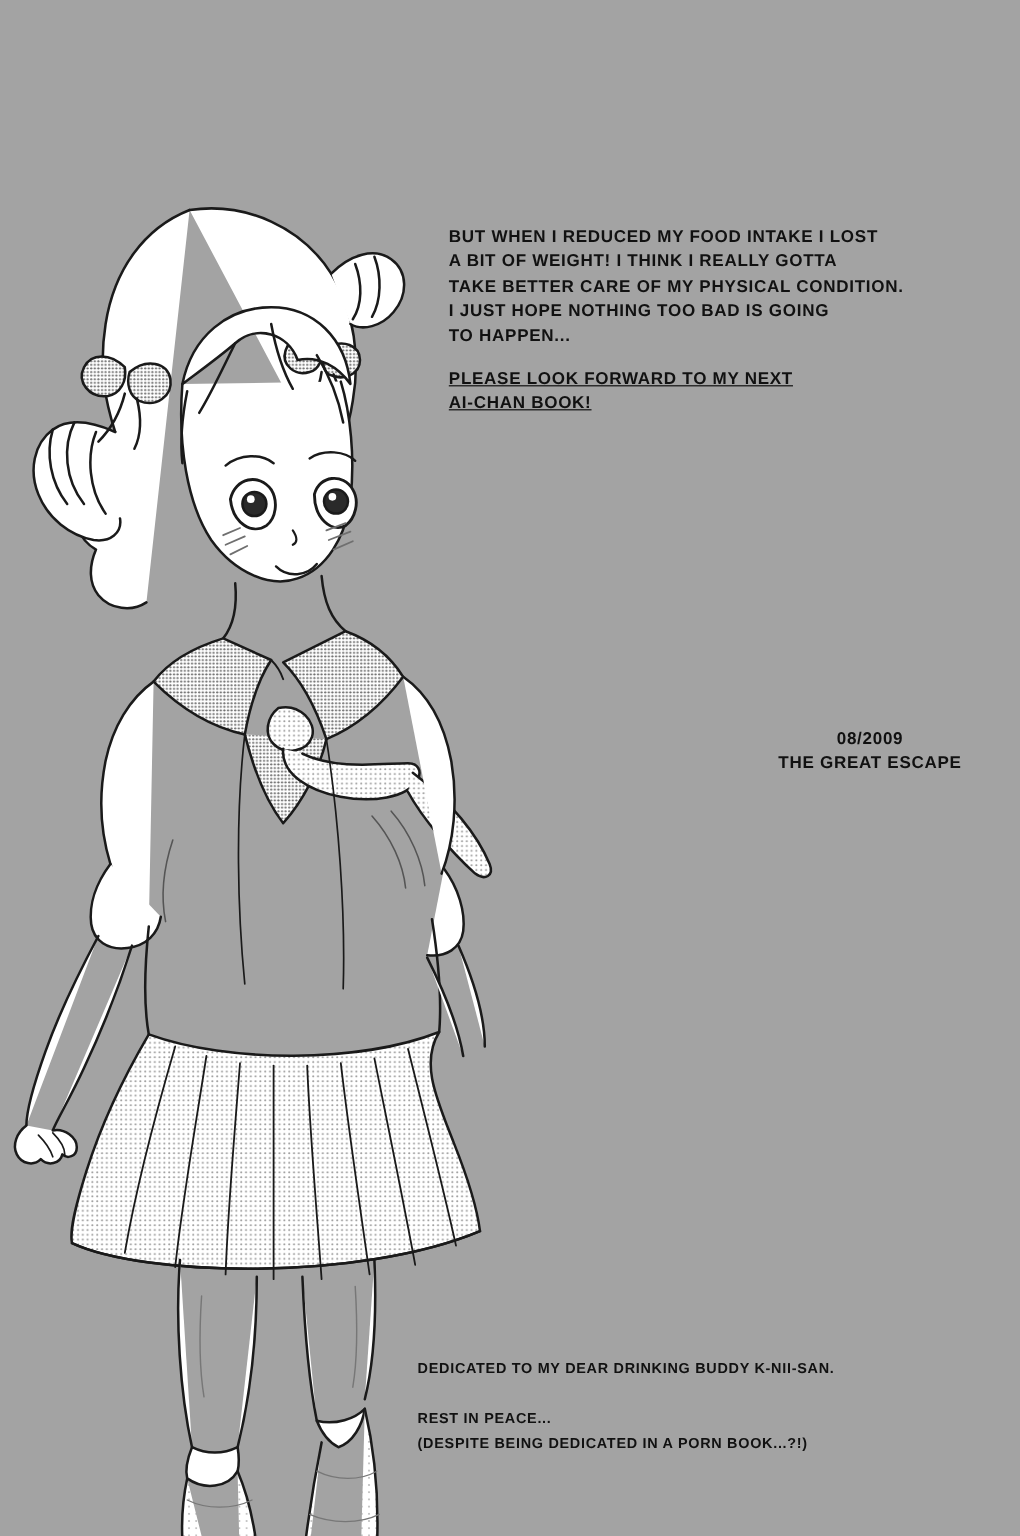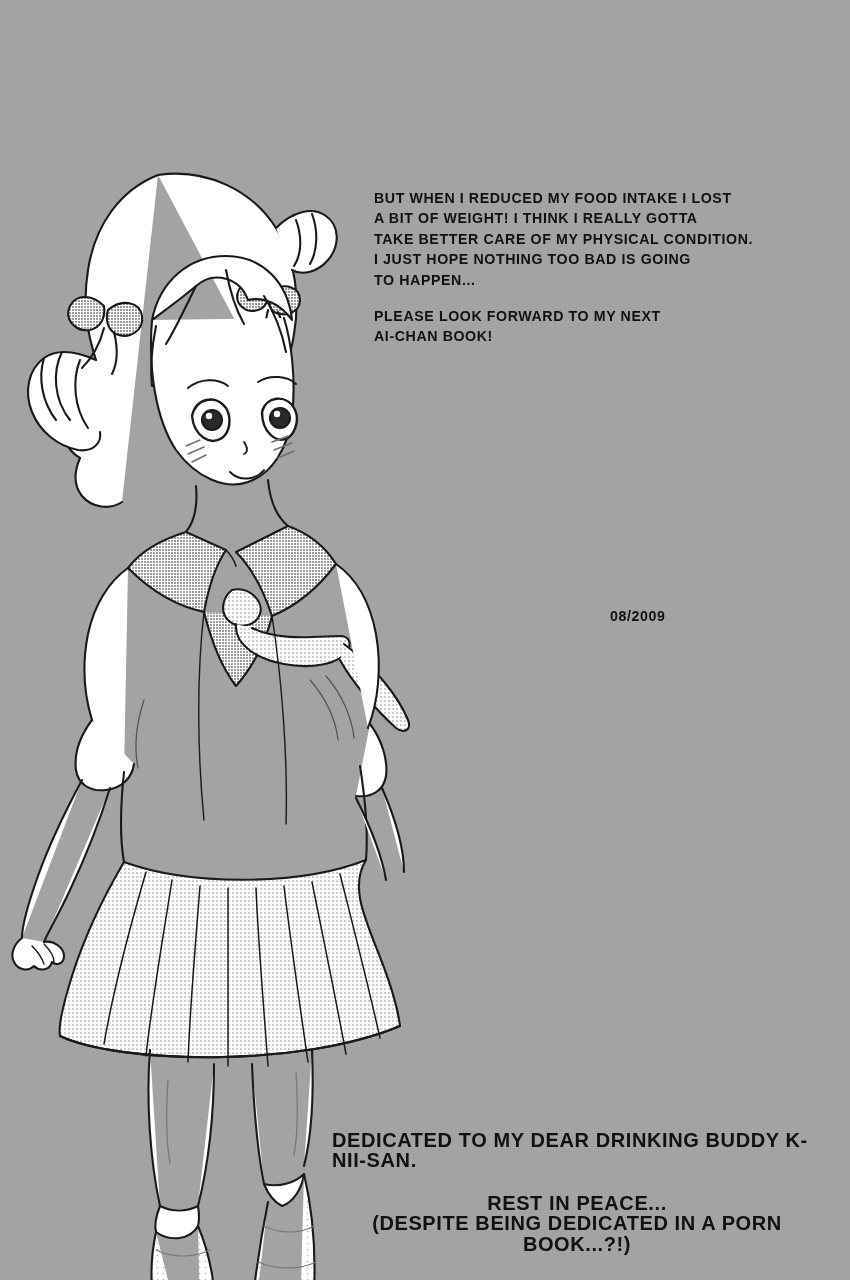--- a/index.html
+++ b/index.html
@@ -26,59 +26,59 @@
     font-size: 14.2px;
     line-height: 20.4px;
     letter-spacing: 0.6px;
     font-weight: bold;
     text-transform: uppercase;
   }
   .afterword p {
     margin: 0 0 16px 0;
     white-space: pre-line;
   }
-  .afterword p:last-child { margin-bottom: 0; }
+  .afterword p:last-child { margin-bottom: 0; text-decoration: underline; }
 
   .indented {
     padding-left: 22px;
   }
 
   .signature {
     position: absolute;
     left: 610px;
     top: 606px;
     width: 230px;
     color: #111111;
     font-size: 14.2px;
     line-height: 20.4px;
     letter-spacing: 0.6px;
     font-weight: bold;
     text-transform: uppercase;
-    text-align: left;
+    text-align: center;
   }
   .signature div { white-space: pre-line; }
 
   
   .dedication {
     position: absolute;
-    left: 332px;
+    left: 348px;
     top: 1130px;
     width: 490px;
     color: #111111;
-    font-size: 20px;
+    font-size: 12px;
     line-height: 20.4px;
     letter-spacing: 0.6px;
     font-weight: bold;
     text-transform: uppercase;
   }
   .dedication p {
     margin: 0 0 22px 0;
     white-space: pre-line;
   }
-  .dedication p:last-child { margin-bottom: 4px; text-align: center; }
+  .dedication p:last-child { margin-bottom: 4px; }
 
   
   .illustration {
     position: absolute;
     left: 0px;
     top: 120px;
     width: 440px;
     height: 1160px;
   }
   .illustration svg { display: block; }
@@ -287,20 +287,21 @@
 A BIT OF WEIGHT! I THINK I REALLY GOTTA
 TAKE BETTER CARE OF MY PHYSICAL CONDITION.
 I JUST HOPE NOTHING TOO BAD IS GOING
 TO HAPPEN...</p>
     <p>PLEASE LOOK FORWARD TO MY NEXT
 AI-CHAN BOOK!</p>
   </div>
 
   <div class="signature">
     <div>08/2009</div>
+    <div>THE GREAT ESCAPE</div>
   </div>
 
   <div class="dedication">
     <p>DEDICATED TO MY DEAR DRINKING BUDDY K-NII-SAN.</p>
     <p>REST IN PEACE...
 (DESPITE BEING DEDICATED IN A PORN BOOK...?!)</p>
   </div>
 
 </div>
 

